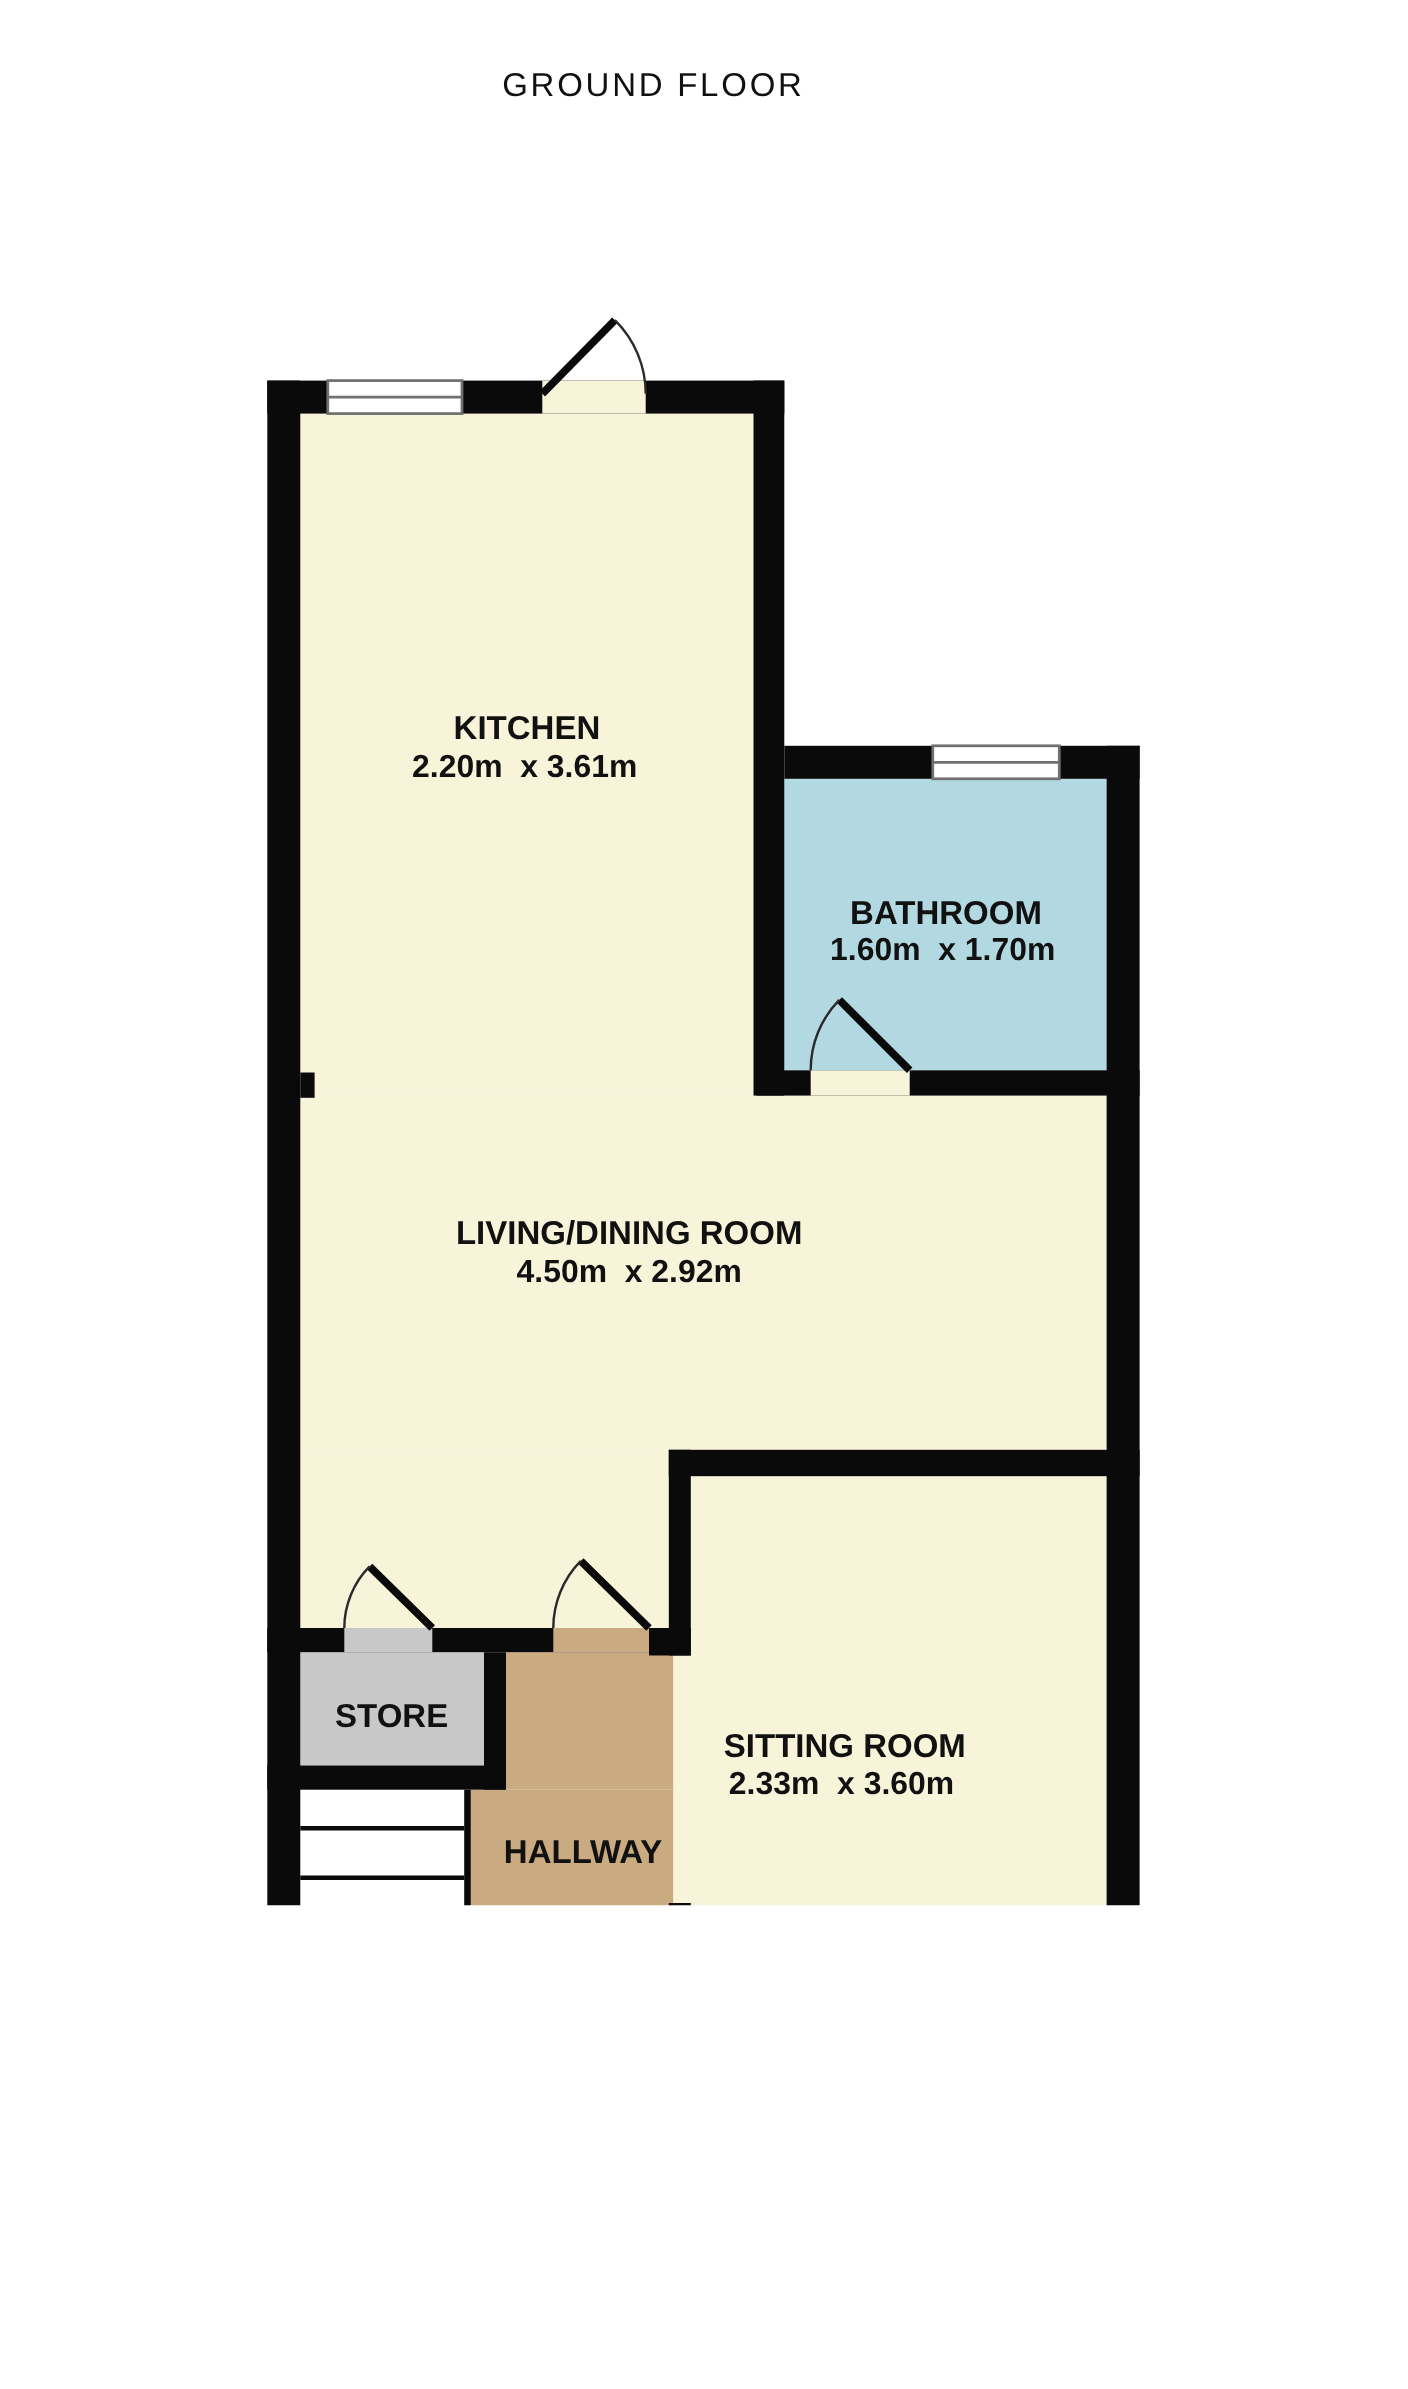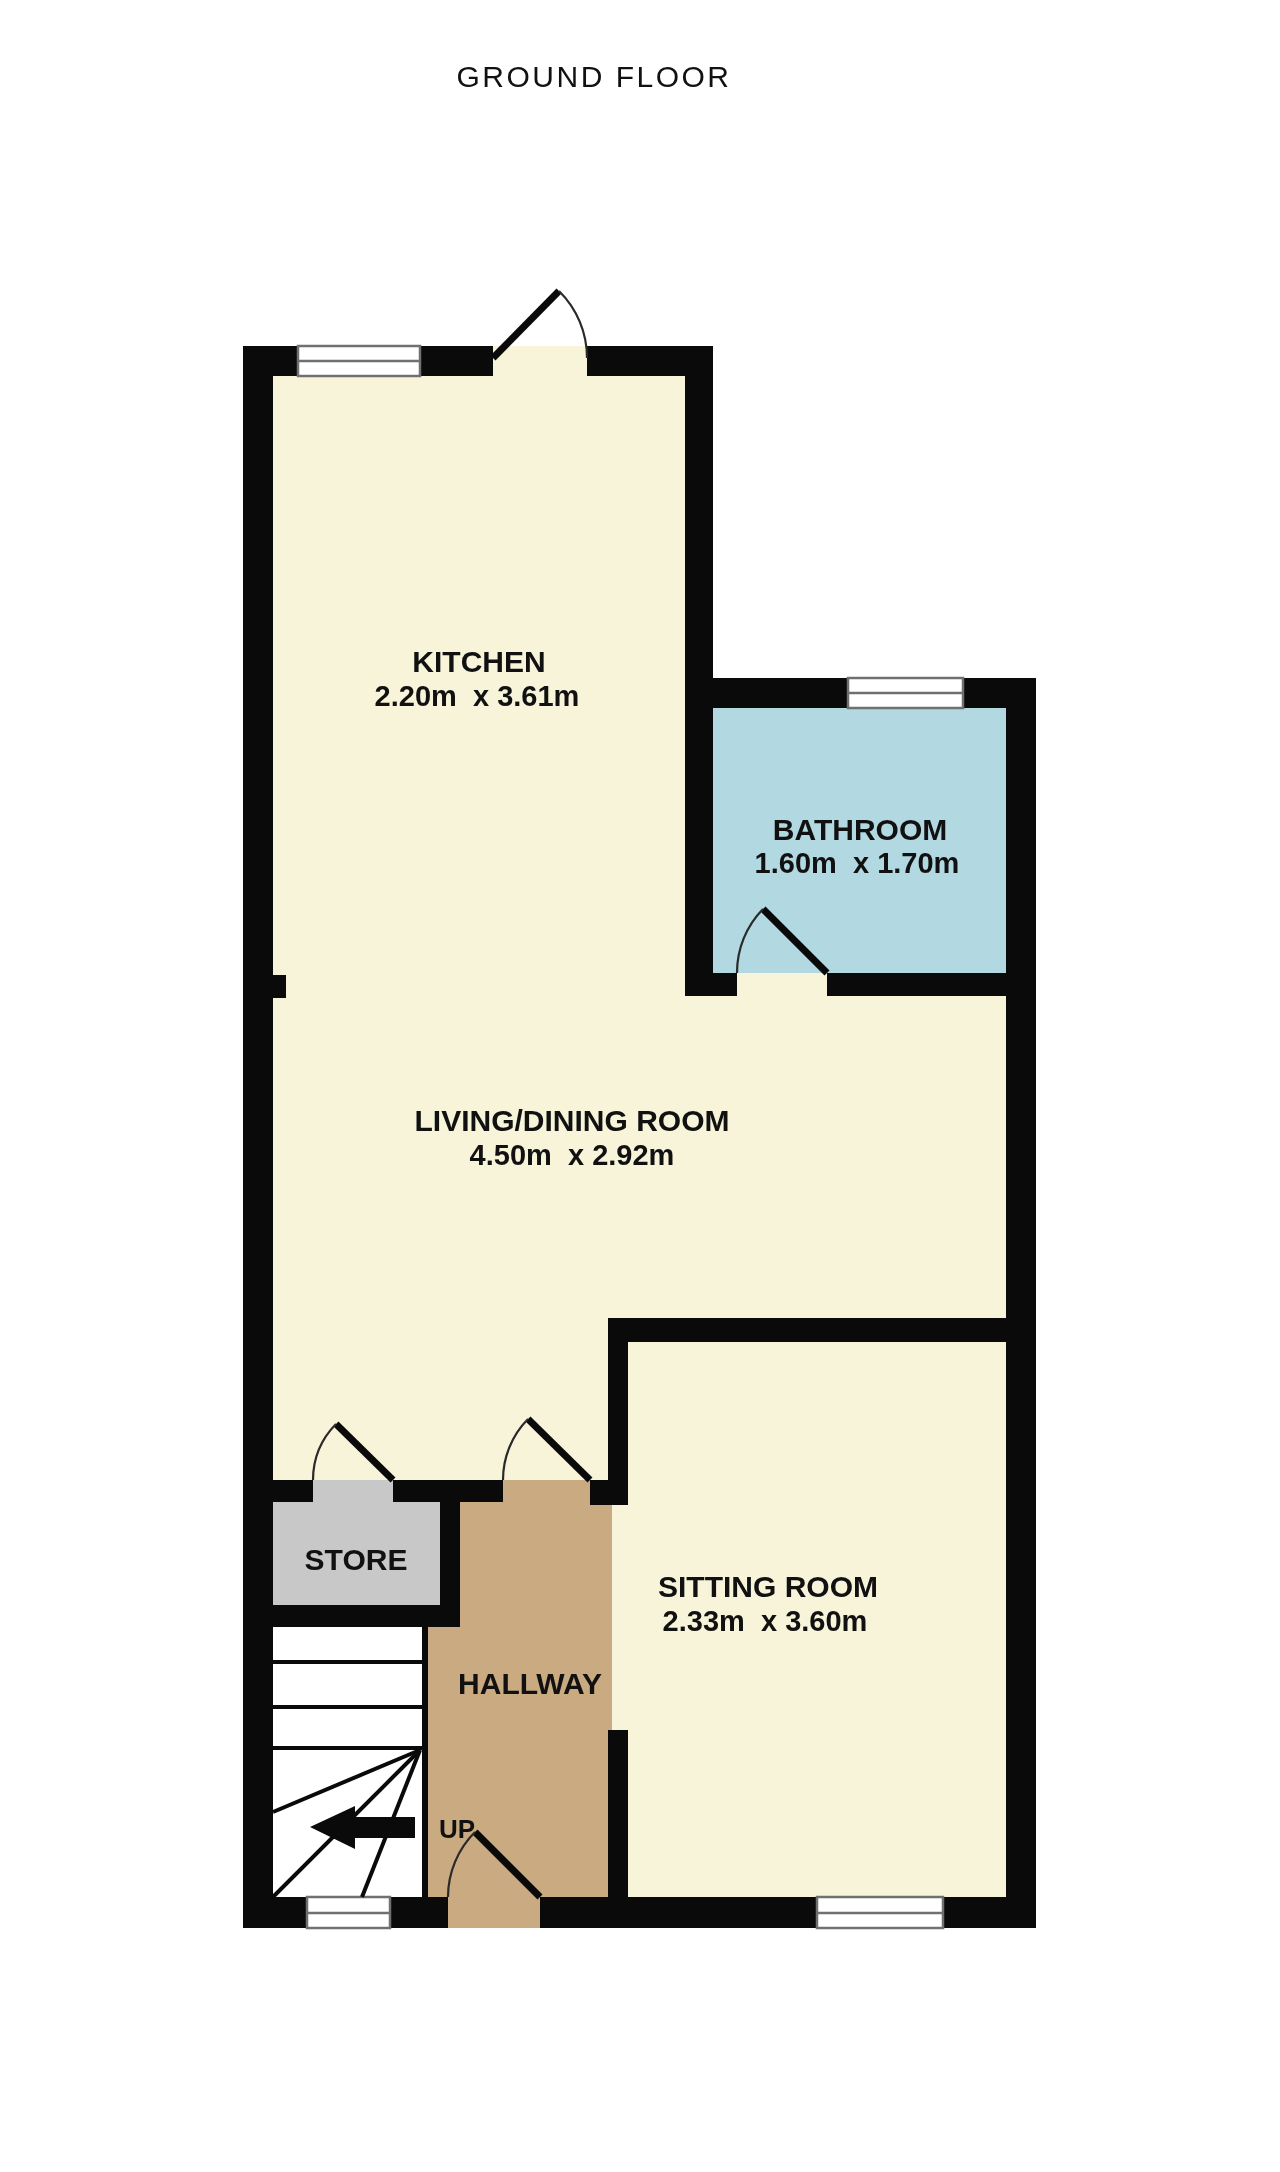--- a/index.html
+++ b/index.html
@@ -1,16 +1,16 @@
 <!DOCTYPE html>
 <html><head>
 <meta charset="utf-8">
 <style>
   html, body { margin: 0; padding: 0; background: #ffffff; }
-  .stage { position: relative; width: 1280px; height: 2172px; background: #ffffff; }
+  .stage { position: relative; width: 1280px; height: 1732px; background: #ffffff; }
   svg { display: block; }
   text {
     font-family: "Liberation Sans", "DejaVu Sans", sans-serif;
     fill: #111111;
   }
   .title-text {
     font-size: 30px;
     letter-spacing: 2.5px;
     font-weight: 400;
   }

